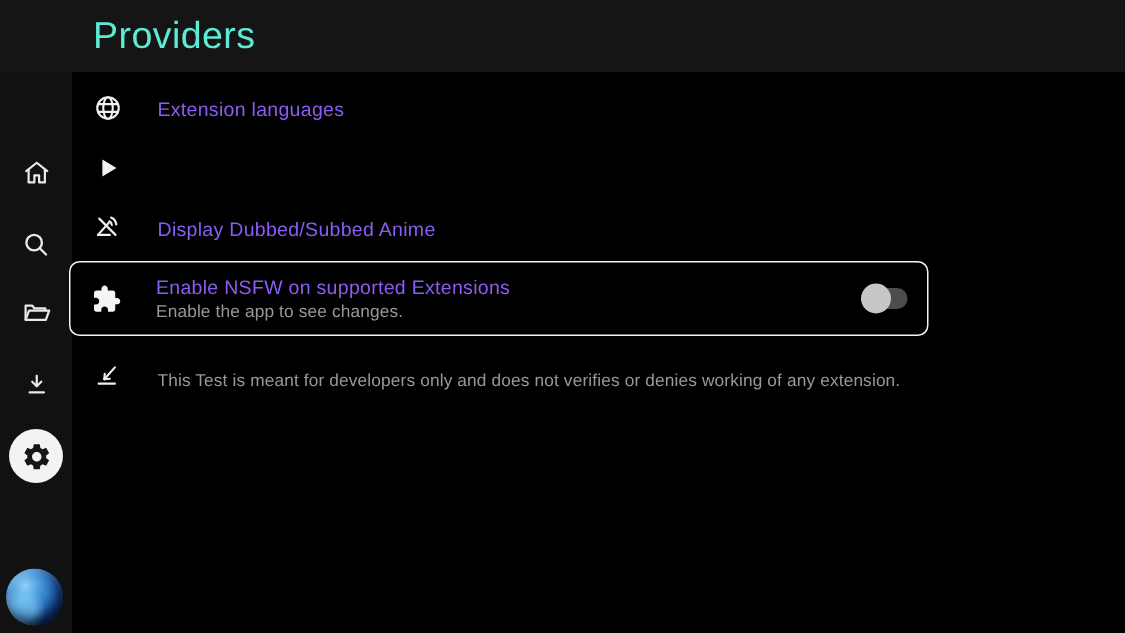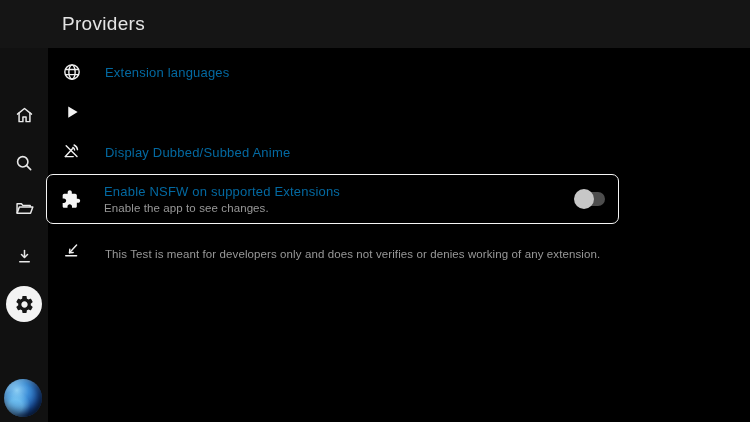--- a/index.html
+++ b/index.html
@@ -3,21 +3,21 @@
 <meta charset="utf-8">
 <style>
   * { margin:0; padding:0; box-sizing:border-box; }
   html,body { width:750px; height:422px; background:#000; overflow:hidden;
               font-family:"Liberation Sans", sans-serif; }
   .screen { position:relative; width:750px; height:422px; background:#000; }
 
   
   .header { position:absolute; left:0; top:0; width:750px; height:48px;
             background:#151515; display:flex; align-items:center; padding-left:62px; }
-  .page-title { color:#e5e5e5; font-size:19px; font-weight:400; letter-spacing:.3px; }
+  .page-title { color:#5eead4; font-size:25px; font-weight:400; letter-spacing:.3px; }
 
   
   .sidebar { position:absolute; left:0; top:48px; width:48px; height:374px; background:#111111; }
   .nav-btn { position:absolute; left:0; width:48px; height:36px; background:transparent; border:0;
              display:flex; align-items:center; justify-content:center; cursor:pointer; }
   .nav-btn svg { display:block; }
   .active-circle { width:36px; height:36px; border-radius:50%; background:#f3f3f3;
                    display:flex; align-items:center; justify-content:center; }
   .logo { position:absolute; left:4px; top:331px; width:38px; height:38px; border-radius:50%;
           background:
@@ -25,21 +25,21 @@
             radial-gradient(circle at 34% 30%, #8fd0f5 0%, #3e8fd8 32%, #1b55a8 62%, #082552 95%);
           box-shadow: inset -3px -4px 8px rgba(0,0,10,.7), inset 2px 2px 4px rgba(200,240,255,.35); }
 
   
   .content { position:absolute; left:48px; top:48px; width:702px; height:374px; background:#000; }
   .row { position:absolute; left:0; width:702px; display:flex; align-items:center;
          padding-left:14px; cursor:pointer; }
   .row-single { height:40px; }
   .ricon { width:20px; height:20px; margin-right:23px; flex:0 0 20px;
            display:flex; align-items:center; justify-content:center; }
-  .rlabel { color:#0369a1; font-size:13px; font-weight:500; letter-spacing:.2px; }
+  .rlabel { color:#8b5cf6; font-size:13px; font-weight:500; letter-spacing:.2px; }
   .rtext  { display:flex; flex-direction:column; justify-content:center; }
   .rsub   { color:#989898; font-size:11.5px; font-weight:400; margin-top:3px; letter-spacing:.1px; }
 
   .row-focused { left:-2px; top:126px; width:573px; height:50px;
                  border:1.5px solid #f5f5f5; border-radius:7px; background:#000; }
 
   
   .switch { position:absolute; right:13px; top:50%; transform:translateY(-50%);
             width:31px; height:20px; cursor:pointer; }
   .switch .track { position:absolute; left:9px; top:3px; width:22px; height:14px;

